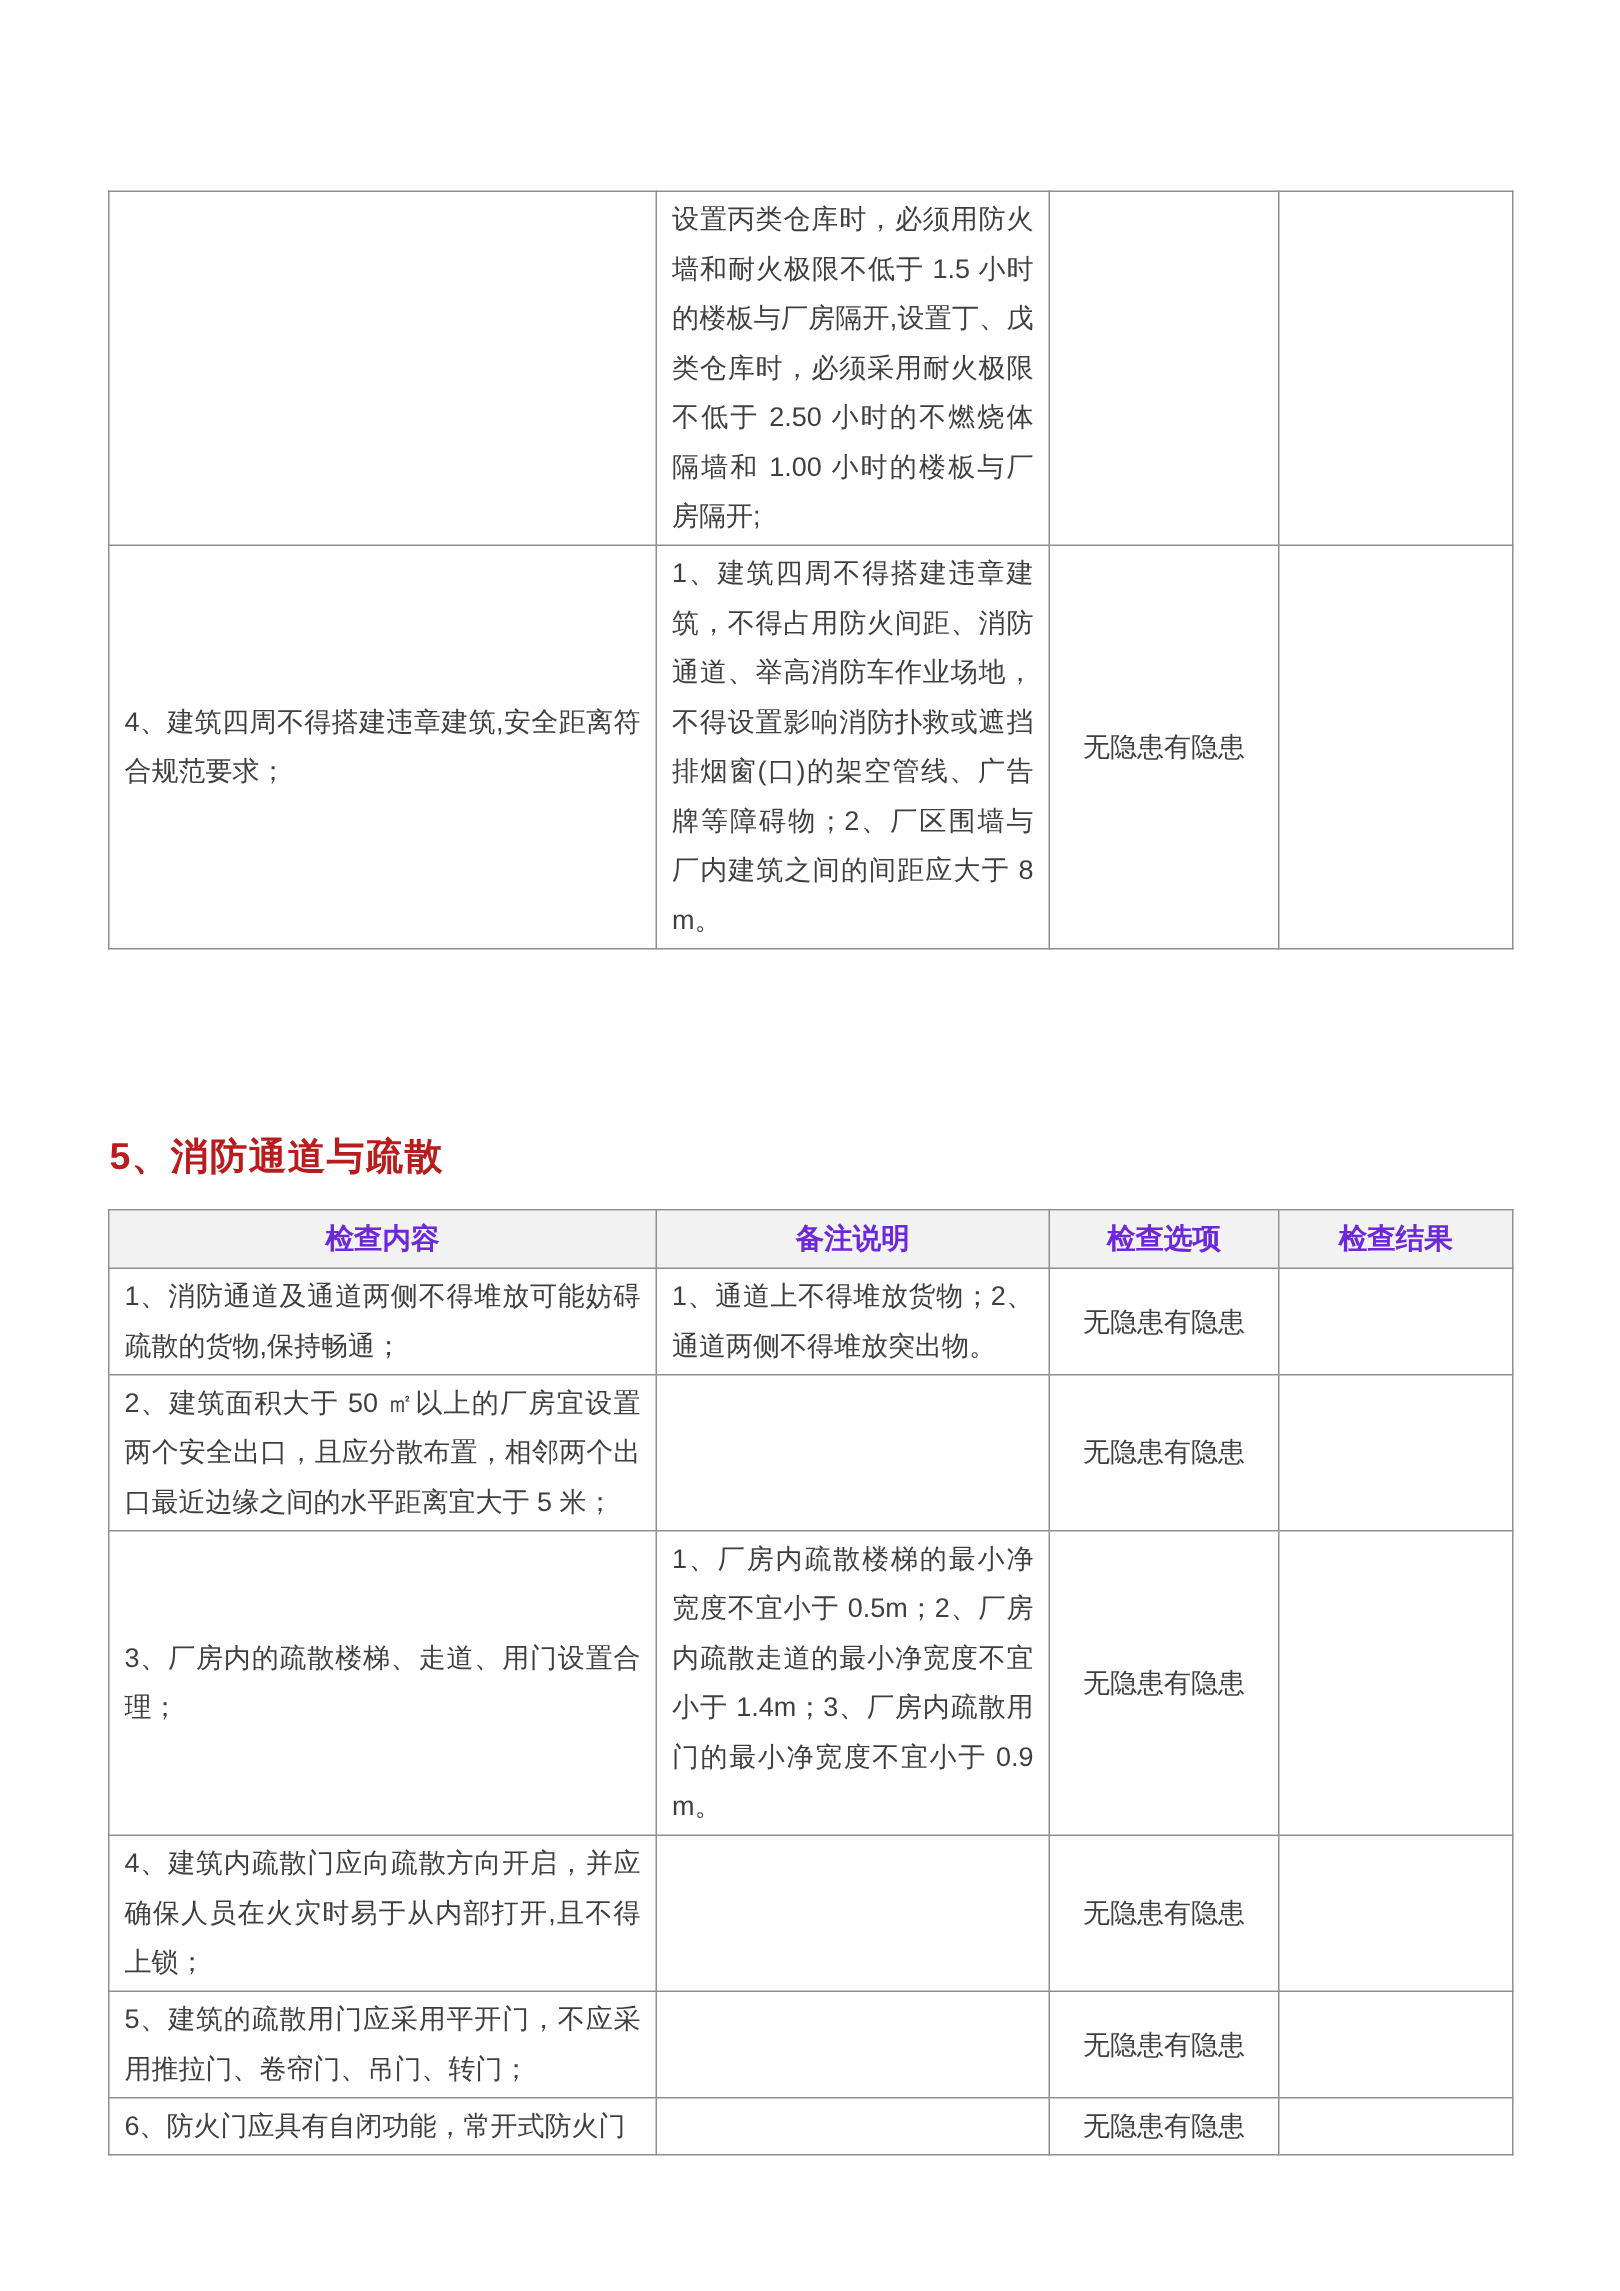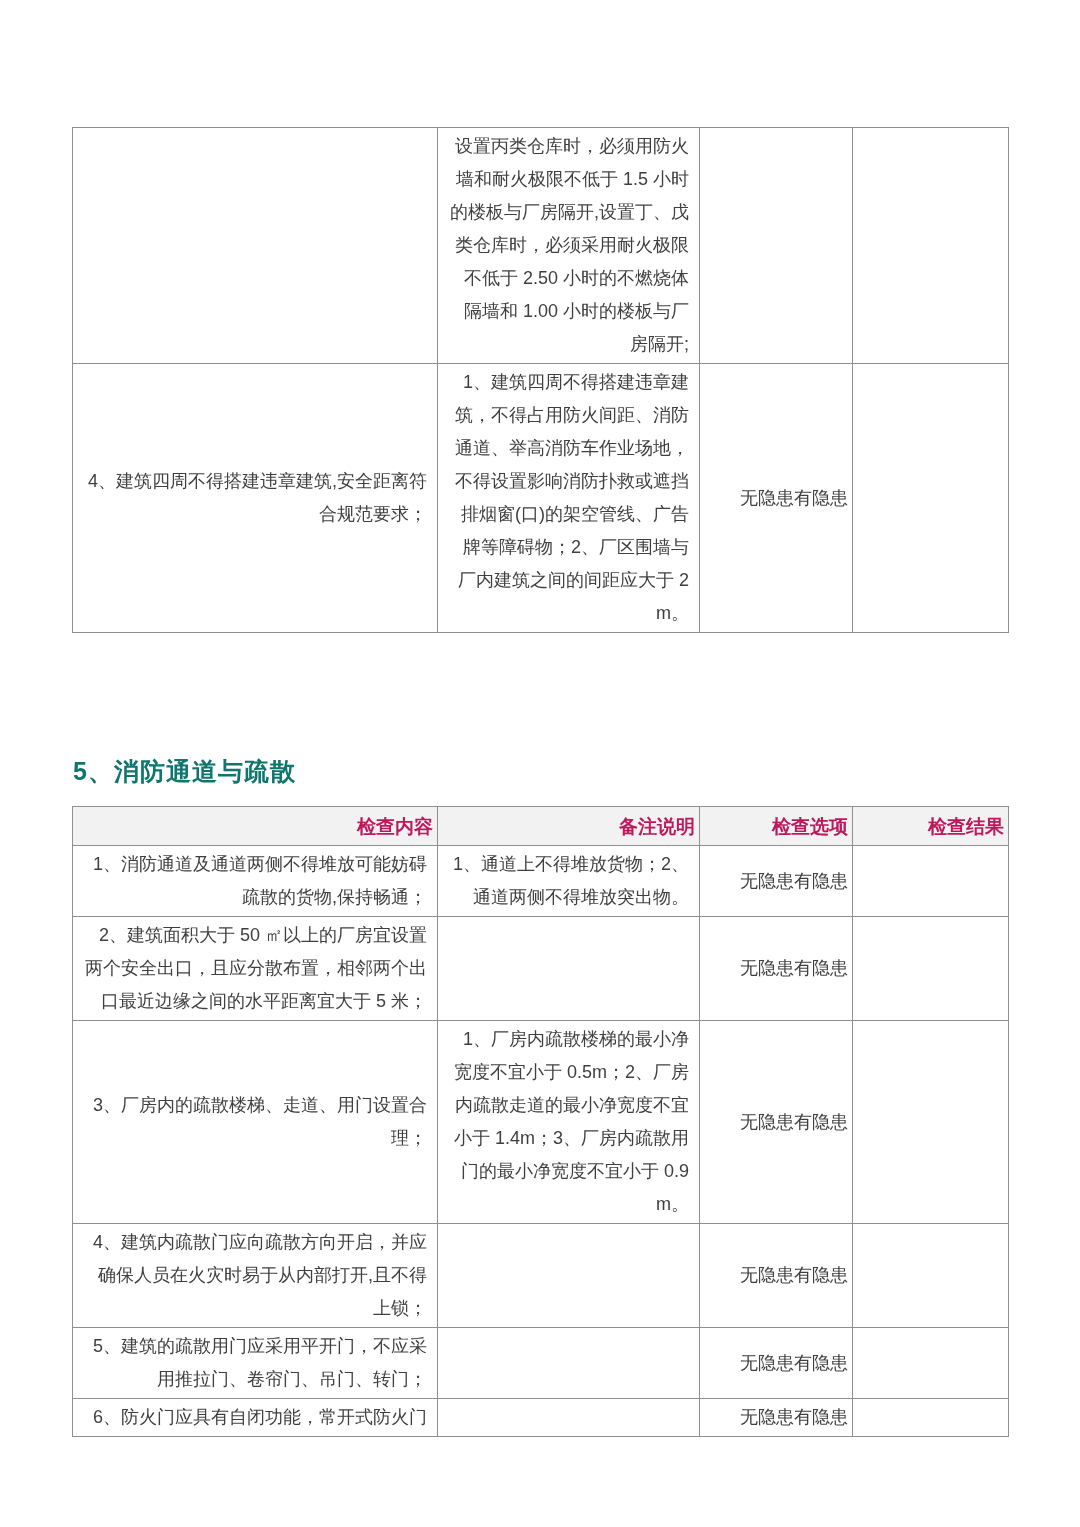--- a/index.html
+++ b/index.html
@@ -22,49 +22,48 @@
     line-height:33px;
     color:#3f3f3f;
     border-radius:17px;
   }
   #t1{top:127px;}
   #t2{top:806px;}
   table.grid td, table.grid th{
     border:1px solid #8f8f8f;
     vertical-align:middle;
     overflow:hidden;
-    text-align:right;
   }
   td.c-content, td.c-note{
     padding:2px 10px;
     text-align:justify;
     word-break:break-all;
   }
   td.c-opt, td.c-res{
     padding:2px 4px;
     text-align:center;
     word-break:keep-all;
   }
   th.hdr{
     background:#f2f2f2;
     font-weight:bold;
     text-align:center;
     padding:2px 4px;
     font-size:19px;
-    color:#be185d;
+    color:#6d28d9;
   }
   .heading{
     position:absolute;
     left:73px;
     top:750px;
     margin:0;
     font-size:25px;
     line-height:42px;
     font-weight:bold;
-    color:#0f766e;
+    color:#b91c1c;
     letter-spacing:1px;
   }
   .opt-label{display:inline-block;}
 </style>
 </head>
 <body>
 
 <div class="page">
 
   <table class="grid" id="t1">
@@ -76,21 +75,21 @@
     </colgroup>
     <tbody>
       <tr style="height:233px">
         <td class="c-content"></td>
         <td class="c-note">设置丙类仓库时，必须用防火墙和耐火极限不低于 1.5 小时的楼板与厂房隔开,设置丁、戊类仓库时，必须采用耐火极限不低于 2.50 小时的不燃烧体隔墙和 1.00 小时的楼板与厂房隔开;</td>
         <td class="c-opt"></td>
         <td class="c-res"></td>
       </tr>
       <tr style="height:234px">
         <td class="c-content">4、建筑四周不得搭建违章建筑,安全距离符合规范要求；</td>
-        <td class="c-note">1、建筑四周不得搭建违章建筑，不得占用防火间距、消防通道、举高消防车作业场地，不得设置影响消防扑救或遮挡排烟窗(口)的架空管线、广告牌等障碍物；2、厂区围墙与厂内建筑之间的间距应大于 2m。</td>
+        <td class="c-note">1、建筑四周不得搭建违章建筑，不得占用防火间距、消防通道、举高消防车作业场地，不得设置影响消防扑救或遮挡排烟窗(口)的架空管线、广告牌等障碍物；2、厂区围墙与厂内建筑之间的间距应大于 8m。</td>
         <td class="c-opt"><span class="opt-label">无隐患</span><span class="opt-label">有隐患</span></td>
         <td class="c-res"></td>
       </tr>
     </tbody>
   </table>
 
   <h2 class="heading">5、消防通道与疏散</h2>
 
   <table class="grid" id="t2">
     <colgroup>

